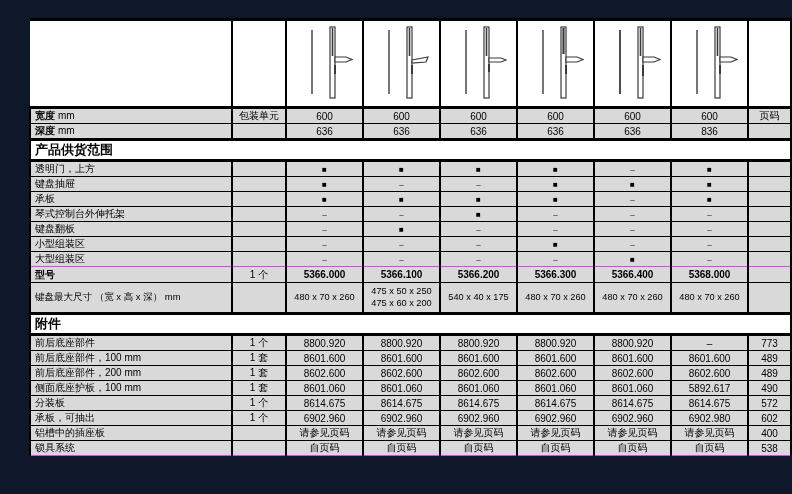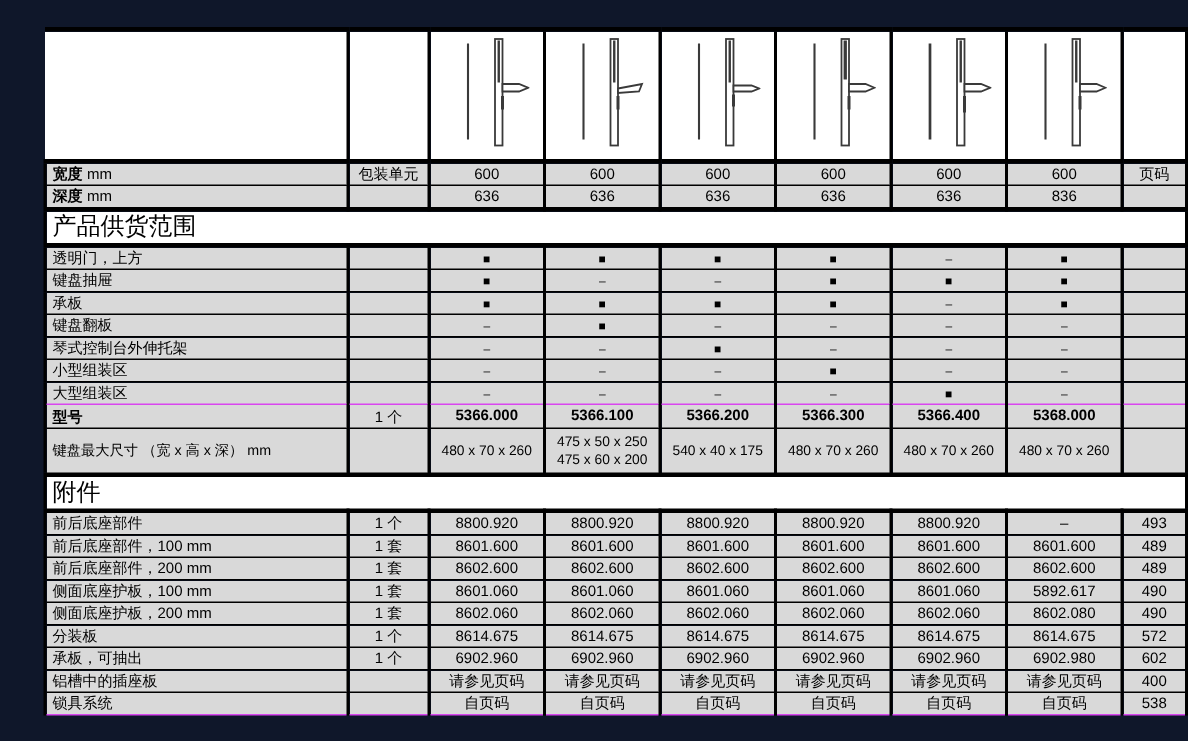--- a/index.html
+++ b/index.html
@@ -14,21 +14,21 @@
   td {
     border:2px solid #000; border-top-width:1px; border-bottom-width:1px;
     font-size:10px; height:15px; padding:0 4px;
     overflow:hidden; white-space:nowrap; vertical-align:middle;
     background:#fff;
   }
   tr.g td { background:#d9d9d9; }
   tr.imgrow td { border-top:3px solid #000; border-bottom:3px solid #000; height:88px; text-align:center; vertical-align:middle; }
   td.noleft { border-left:none; }
   tr.tb td { border-bottom:1px solid #d946ef; }
-  tr.sec td { background:#fff; font-weight:normal; font-size:16px; border-bottom:3px solid #000; border-top:3px solid #000; height:14px; }
+  tr.sec td { background:#fff; font-weight:bold; font-size:13px; border-bottom:3px solid #000; border-top:3px solid #000; height:14px; }
   .lab { text-align:left; }
   .c { text-align:center; }
   .b { font-weight:bold; }
   .unit-sp { margin-left:3px; font-weight:normal; }
   td.mk { font-size:8px; }
   tr.kb td { height:31px; }
   tr.kb td.lab { font-size:9.5px; }
   td.kbv { white-space:pre-line; font-size:9.2px; line-height:1.2; padding:1px 2px; }
   tr.model td { height:16px; }
   svg.diag { display:inline-block; }
@@ -161,36 +161,36 @@
           <td class="c"></td>
           <td class="c mk">■</td>
           <td class="c mk">■</td>
           <td class="c mk">■</td>
           <td class="c mk">■</td>
           <td class="c mk">–</td>
           <td class="c mk">■</td>
           <td class="c"></td>
         </tr>
         <tr class="g">
+          <td class="lab">琴式控制台外伸托架</td>
+          <td class="c"></td>
+          <td class="c mk">–</td>
+          <td class="c mk">–</td>
+          <td class="c mk">■</td>
+          <td class="c mk">–</td>
+          <td class="c mk">–</td>
+          <td class="c mk">–</td>
+          <td class="c"></td>
+        </tr>
+        <tr class="g">
           <td class="lab">键盘翻板</td>
           <td class="c"></td>
           <td class="c mk">–</td>
           <td class="c mk">■</td>
           <td class="c mk">–</td>
-          <td class="c mk">–</td>
-          <td class="c mk">–</td>
-          <td class="c mk">–</td>
-          <td class="c"></td>
-        </tr>
-        <tr class="g">
-          <td class="lab">琴式控制台外伸托架</td>
-          <td class="c"></td>
-          <td class="c mk">–</td>
-          <td class="c mk">–</td>
-          <td class="c mk">■</td>
           <td class="c mk">–</td>
           <td class="c mk">–</td>
           <td class="c mk">–</td>
           <td class="c"></td>
         </tr>
         <tr class="g">
           <td class="lab">小型组装区</td>
           <td class="c"></td>
           <td class="c mk">–</td>
           <td class="c mk">–</td>
@@ -239,21 +239,21 @@
         </tr>
         <tr class="g">
           <td class="lab">前后底座部件</td>
           <td class="c">1 个</td>
           <td class="c">8800.920</td>
           <td class="c">8800.920</td>
           <td class="c">8800.920</td>
           <td class="c">8800.920</td>
           <td class="c">8800.920</td>
           <td class="c">–</td>
-          <td class="c">493</td>
+          <td class="c">773</td>
         </tr>
         <tr class="g">
           <td class="lab">前后底座部件，100 mm</td>
           <td class="c">1 套</td>
           <td class="c">8601.600</td>
           <td class="c">8601.600</td>
           <td class="c">8601.600</td>
           <td class="c">8601.600</td>
           <td class="c">8601.600</td>
           <td class="c">8601.600</td>
@@ -272,31 +272,20 @@
         </tr>
         <tr class="g">
           <td class="lab">侧面底座护板，100 mm</td>
           <td class="c">1 套</td>
           <td class="c">8601.060</td>
           <td class="c">8601.060</td>
           <td class="c">8601.060</td>
           <td class="c">8601.060</td>
           <td class="c">8601.060</td>
           <td class="c">5892.617</td>
-          <td class="c">490</td>
-        </tr>
-        <tr class="g">
-          <td class="lab">侧面底座护板，200 mm</td>
-          <td class="c">1 套</td>
-          <td class="c">8602.060</td>
-          <td class="c">8602.060</td>
-          <td class="c">8602.060</td>
-          <td class="c">8602.060</td>
-          <td class="c">8602.060</td>
-          <td class="c">8602.080</td>
           <td class="c">490</td>
         </tr>
         <tr class="g">
           <td class="lab">分装板</td>
           <td class="c">1 个</td>
           <td class="c">8614.675</td>
           <td class="c">8614.675</td>
           <td class="c">8614.675</td>
           <td class="c">8614.675</td>
           <td class="c">8614.675</td>

